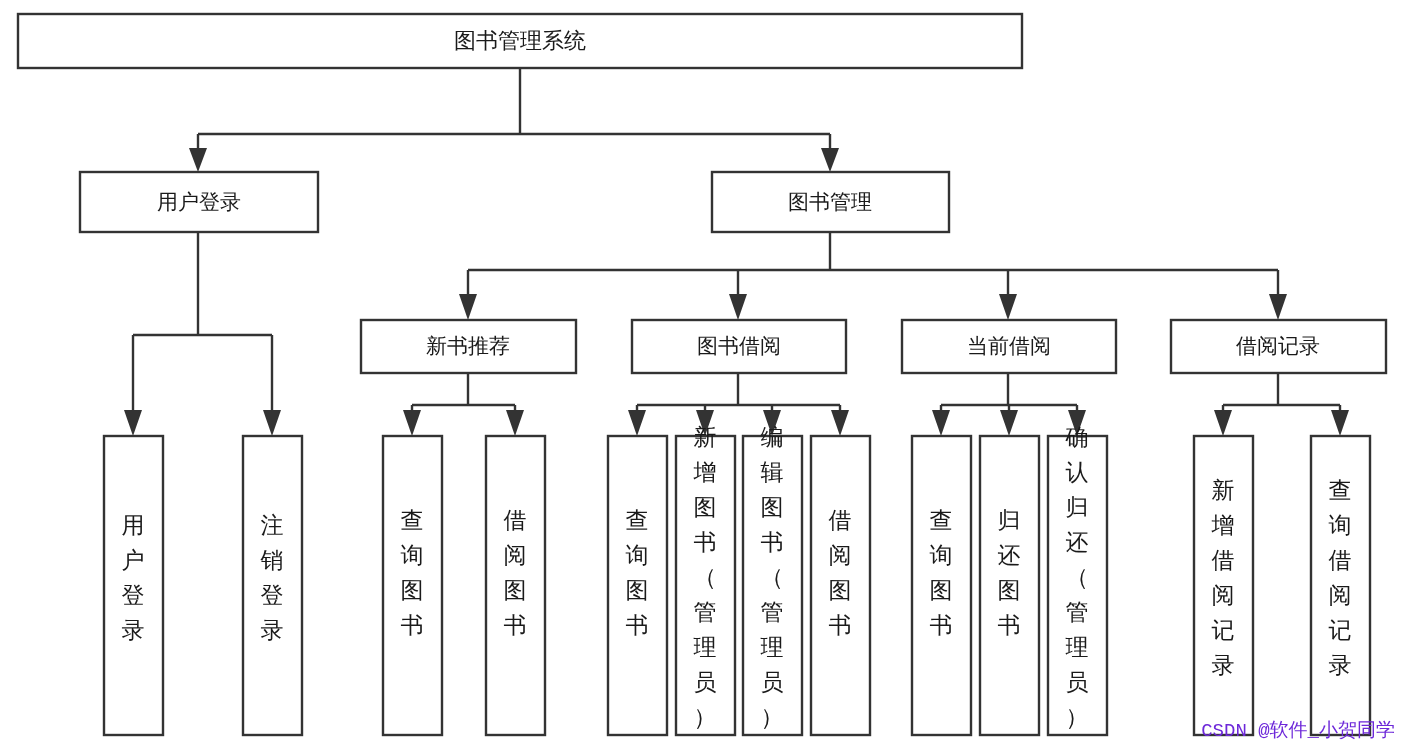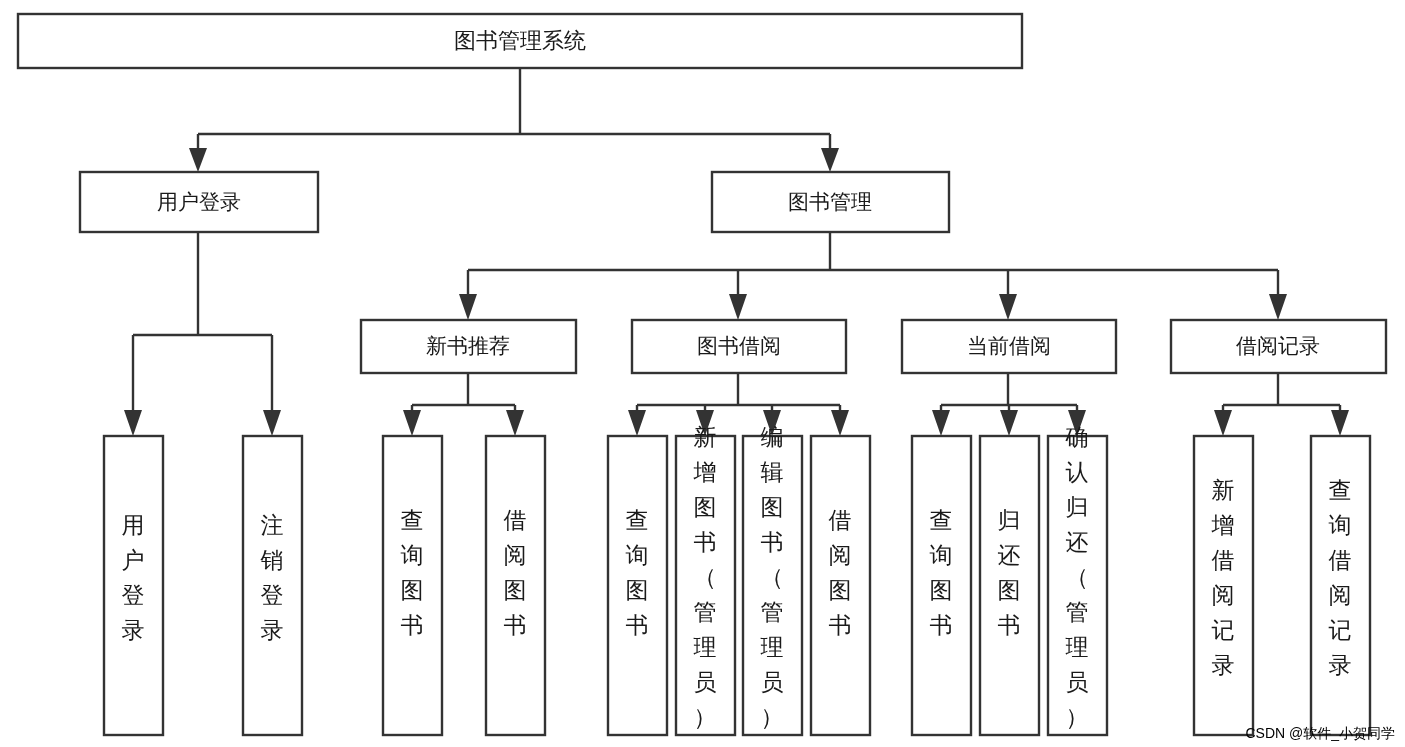--- a/index.html
+++ b/index.html
@@ -59,23 +59,23 @@
   .node-label-v {
     font-family: "DejaVu Sans", "Liberation Sans", sans-serif;
     font-size: 23px;
     fill: #1a1a1a;
     text-anchor: middle;
   }
   .watermark {
     position: absolute;
     right: 10px;
     bottom: 4px;
-    font-family: Liberation Sans, sans-serif;
-    font-size: 14px;
-    color: #000000;
+    font-family: Liberation Mono, monospace;
+    font-size: 19px;
+    color: #6d28d9;
     white-space: nowrap;
     user-select: none;
   }
 </style>
 </head>
 <body>
 
 <div id="diagram-root">
 
   <svg class="flow" viewBox="0 0 1405 747">

